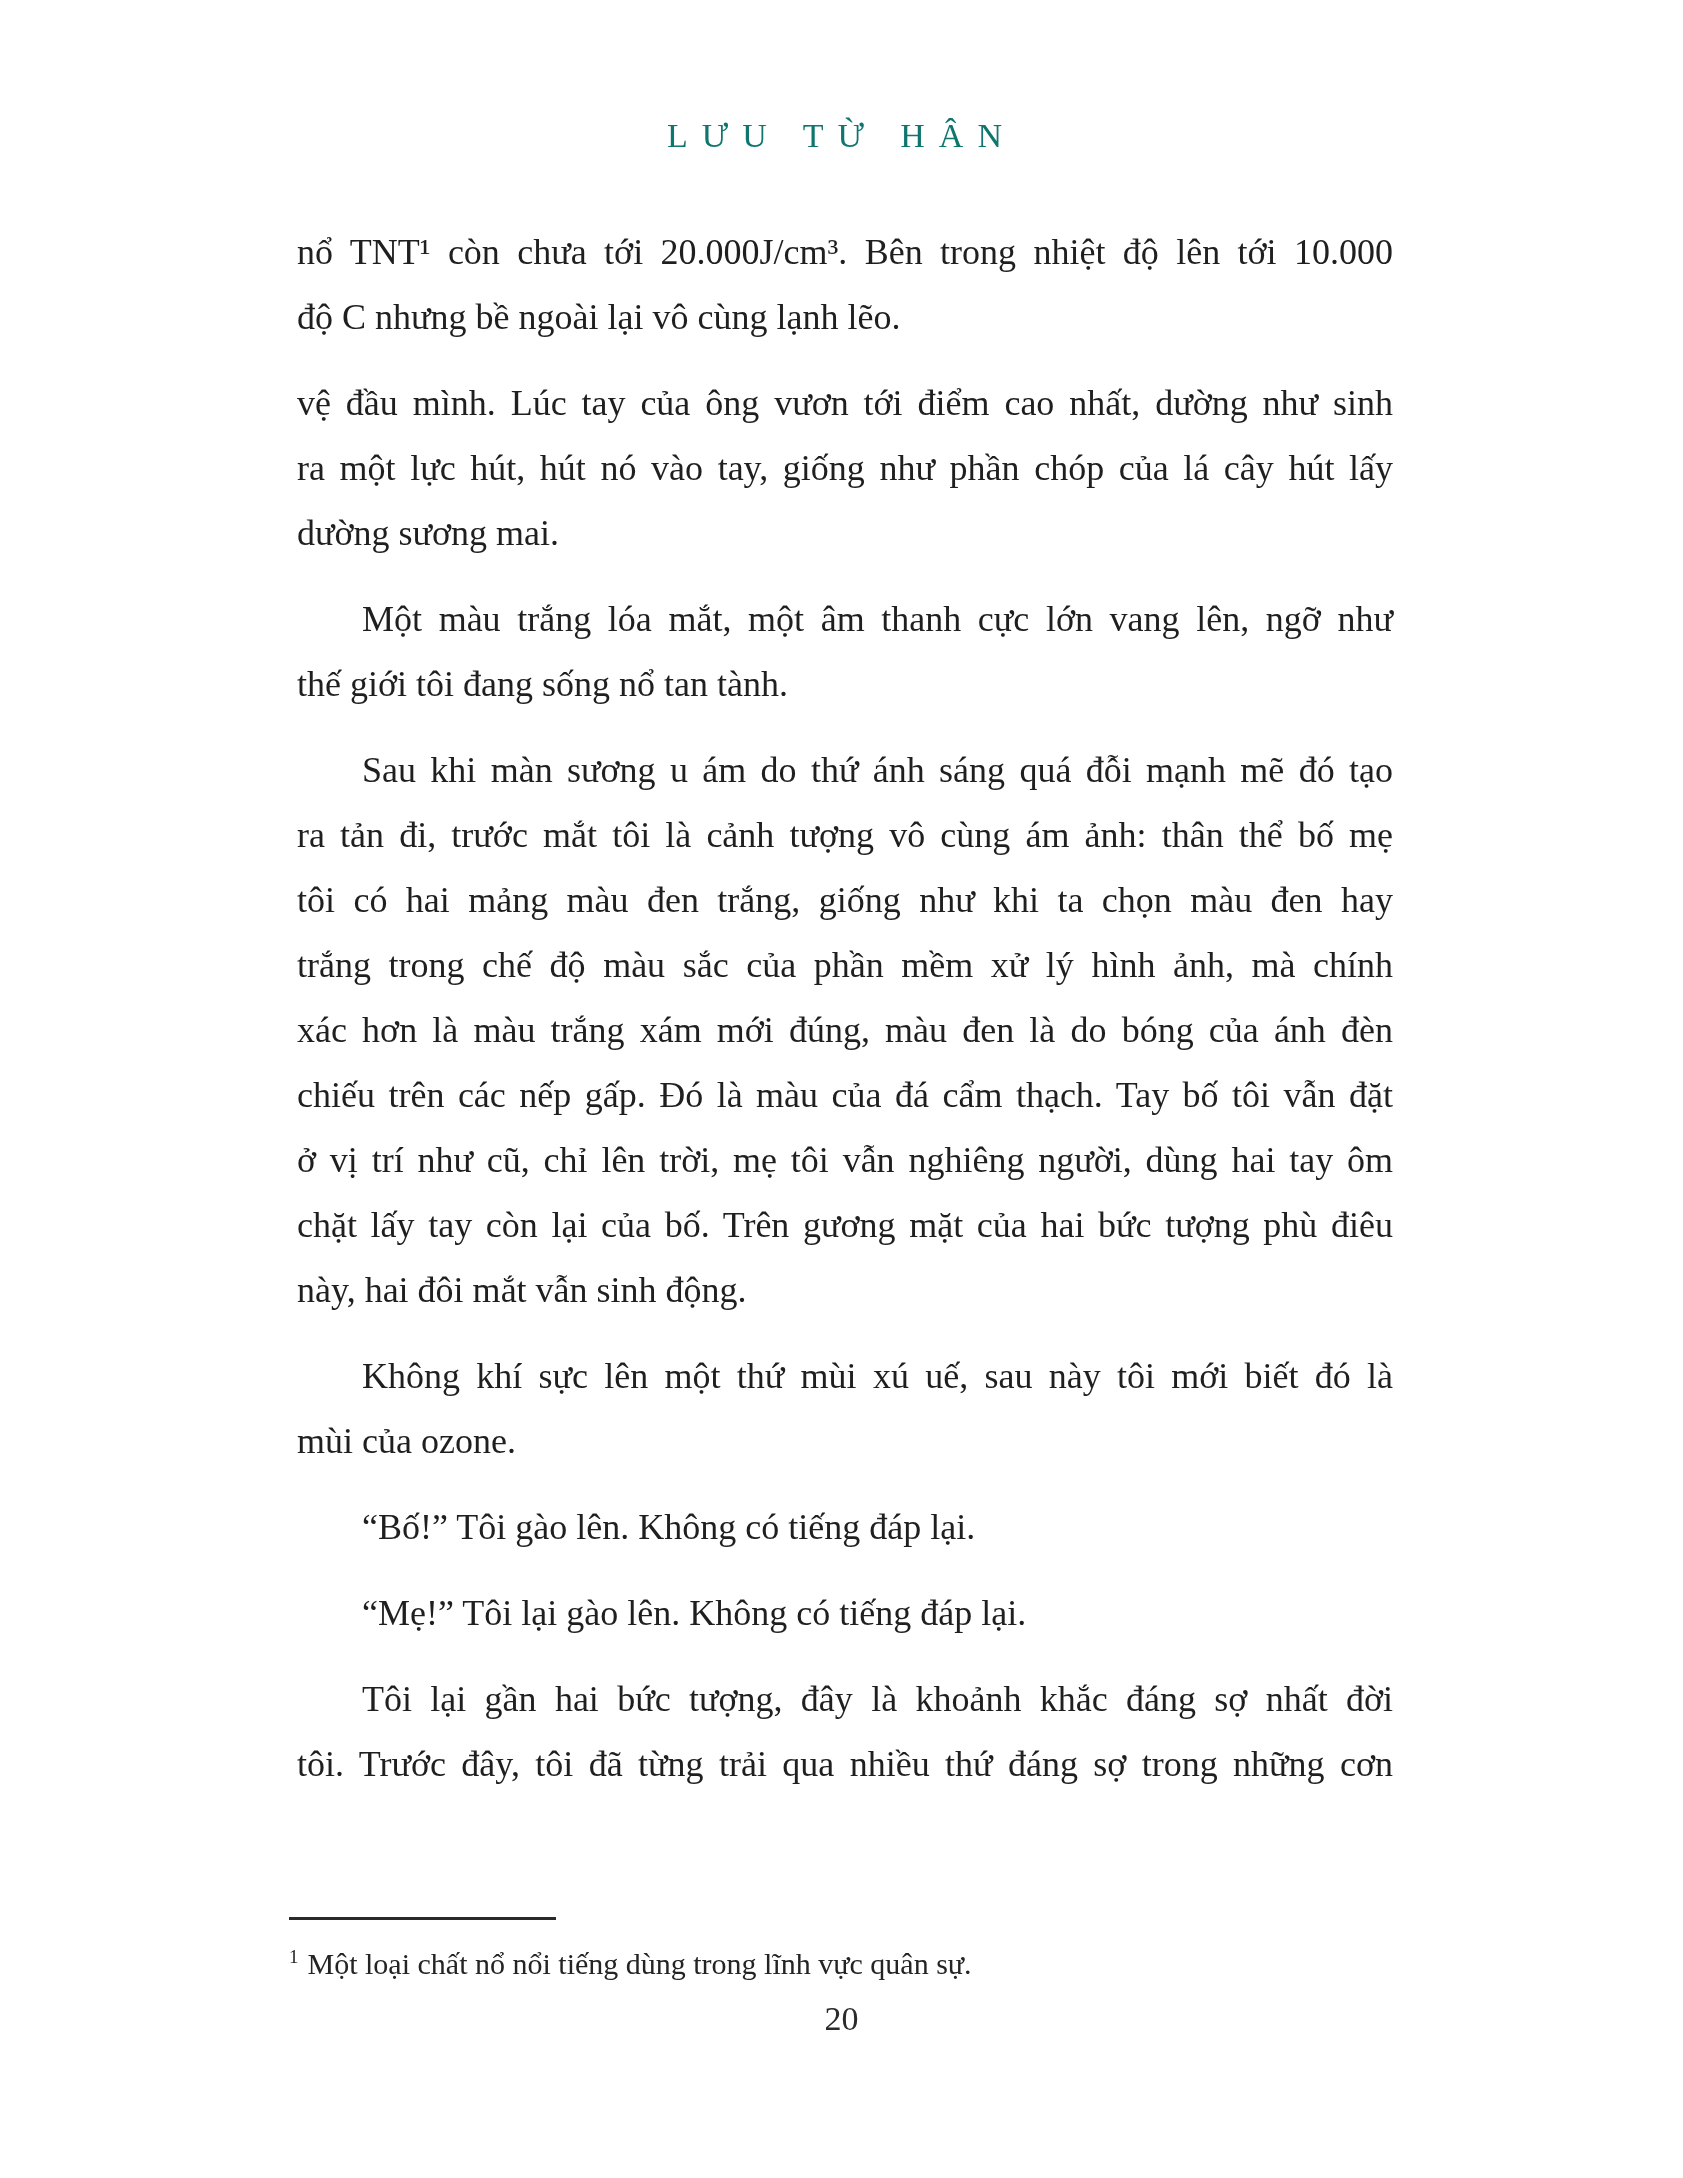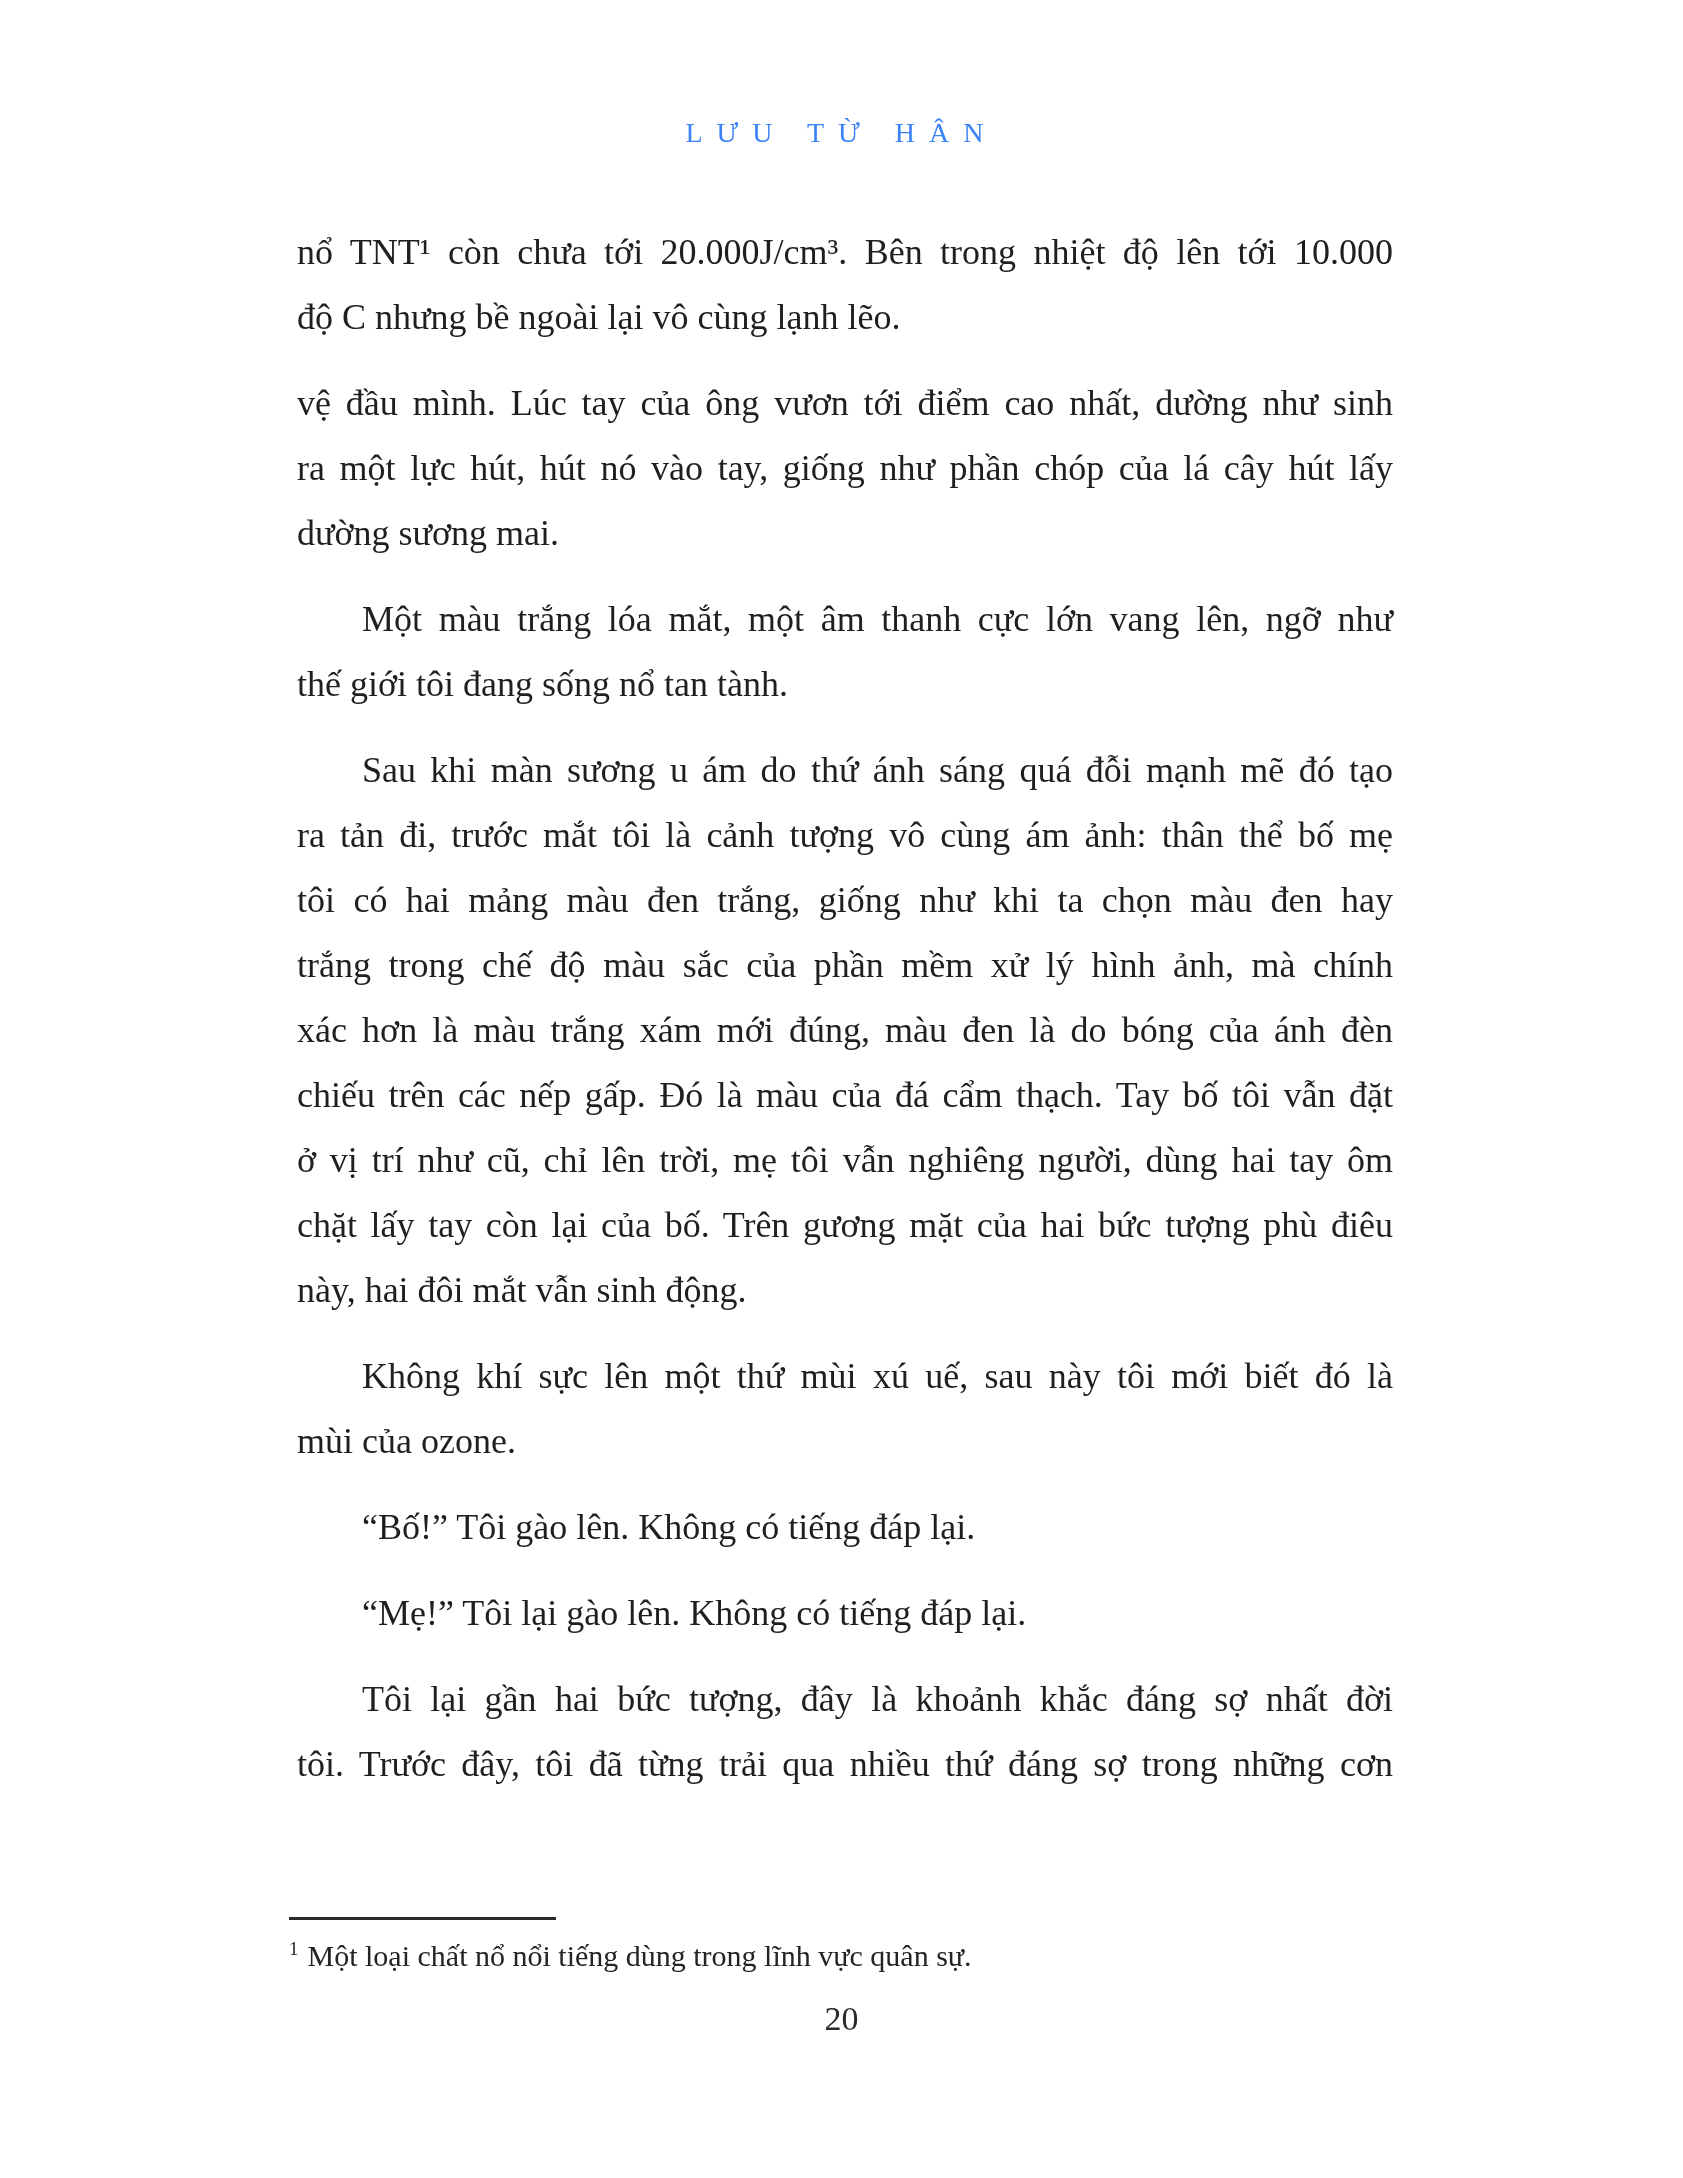--- a/index.html
+++ b/index.html
@@ -16,24 +16,24 @@
     font-family: "Liberation Serif", "DejaVu Serif", serif;
     color: #1f1f1f;
     overflow: hidden;
   }
   .running-header {
     position: absolute;
     top: 117px;
     left: 0;
     right: 0;
     text-align: center;
-    font-size: 28px;
+    font-size: 34px;
     letter-spacing: 14px;
     font-weight: 400;
-    color: #3b82f6;
+    color: #0f766e;
   }
   .body-text {
     position: absolute;
     left: 289px;
     top: 220px;
     width: 1104px;
     font-size: 36px;
     line-height: 65px;
   }
   .para {
@@ -58,21 +58,21 @@
     left: 289px;
     top: 1917px;
     width: 1104px;
   }
   .fn-rule {
     width: 267px;
     height: 3px;
     background: #2a2a2a;
   }
   .fn-text {
-    margin-top: 16px;
+    margin-top: 24px;
     font-size: 30px;
     line-height: 40px;
     color: #242424;
   }
   .fn-text sup {
     font-size: 19px;
     line-height: 0;
     margin-right: 9px;
   }
   .page-number {

